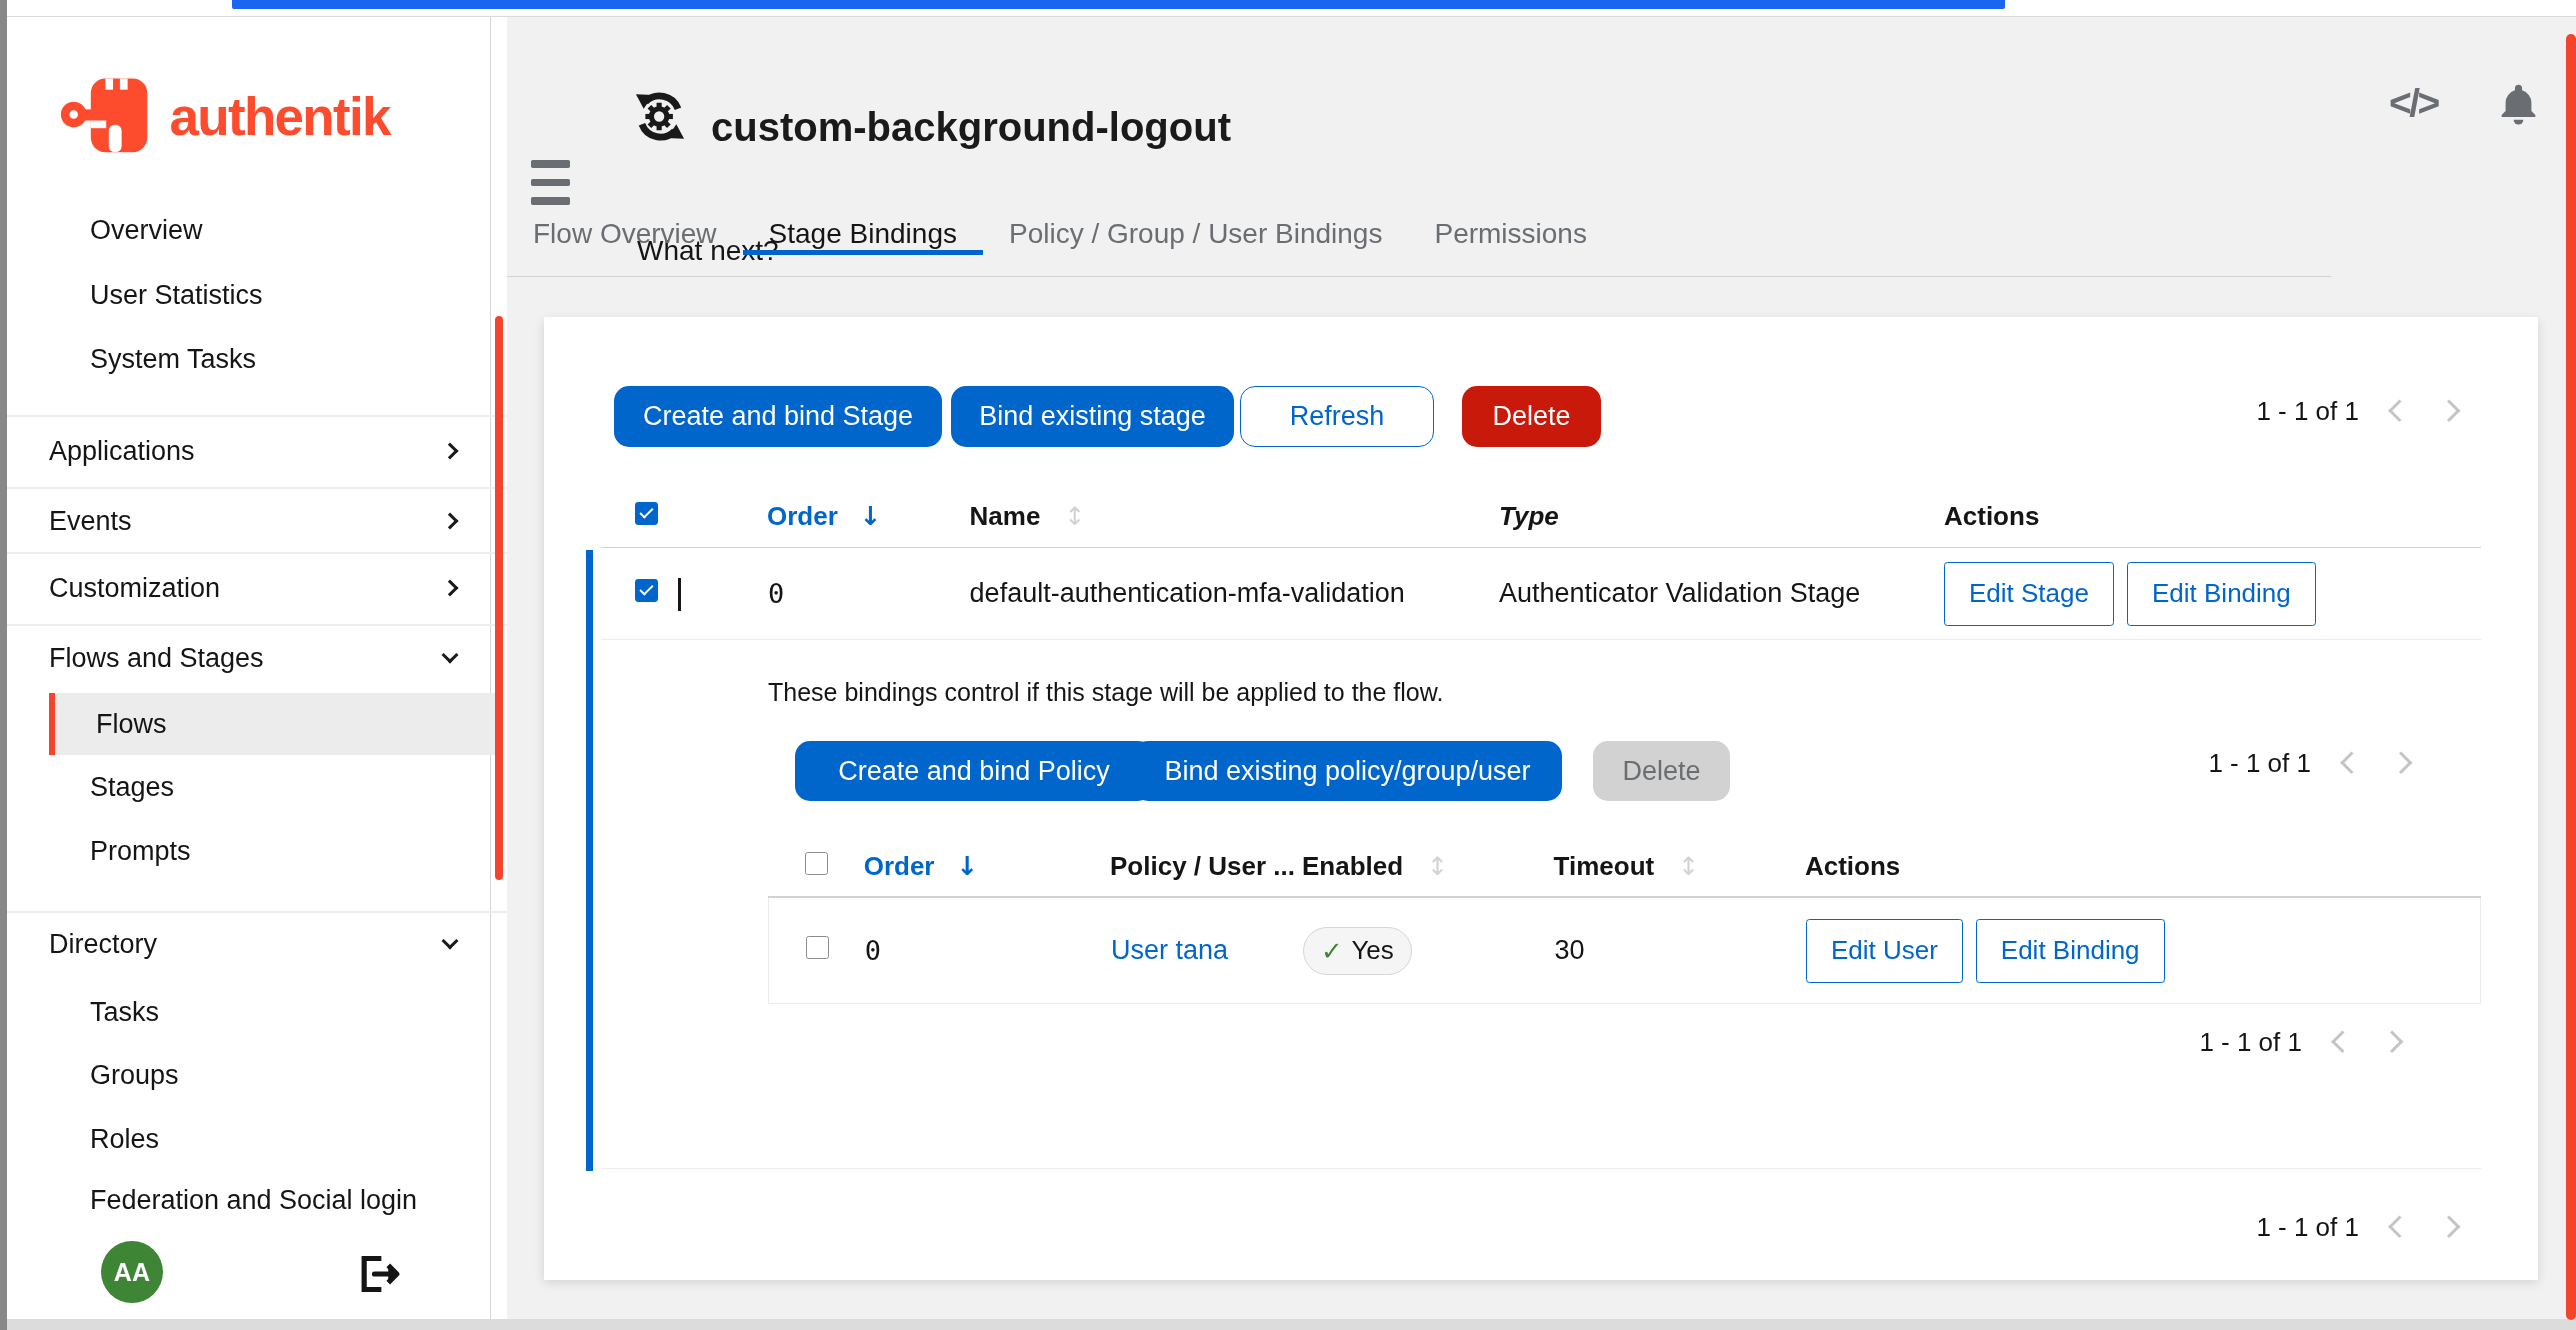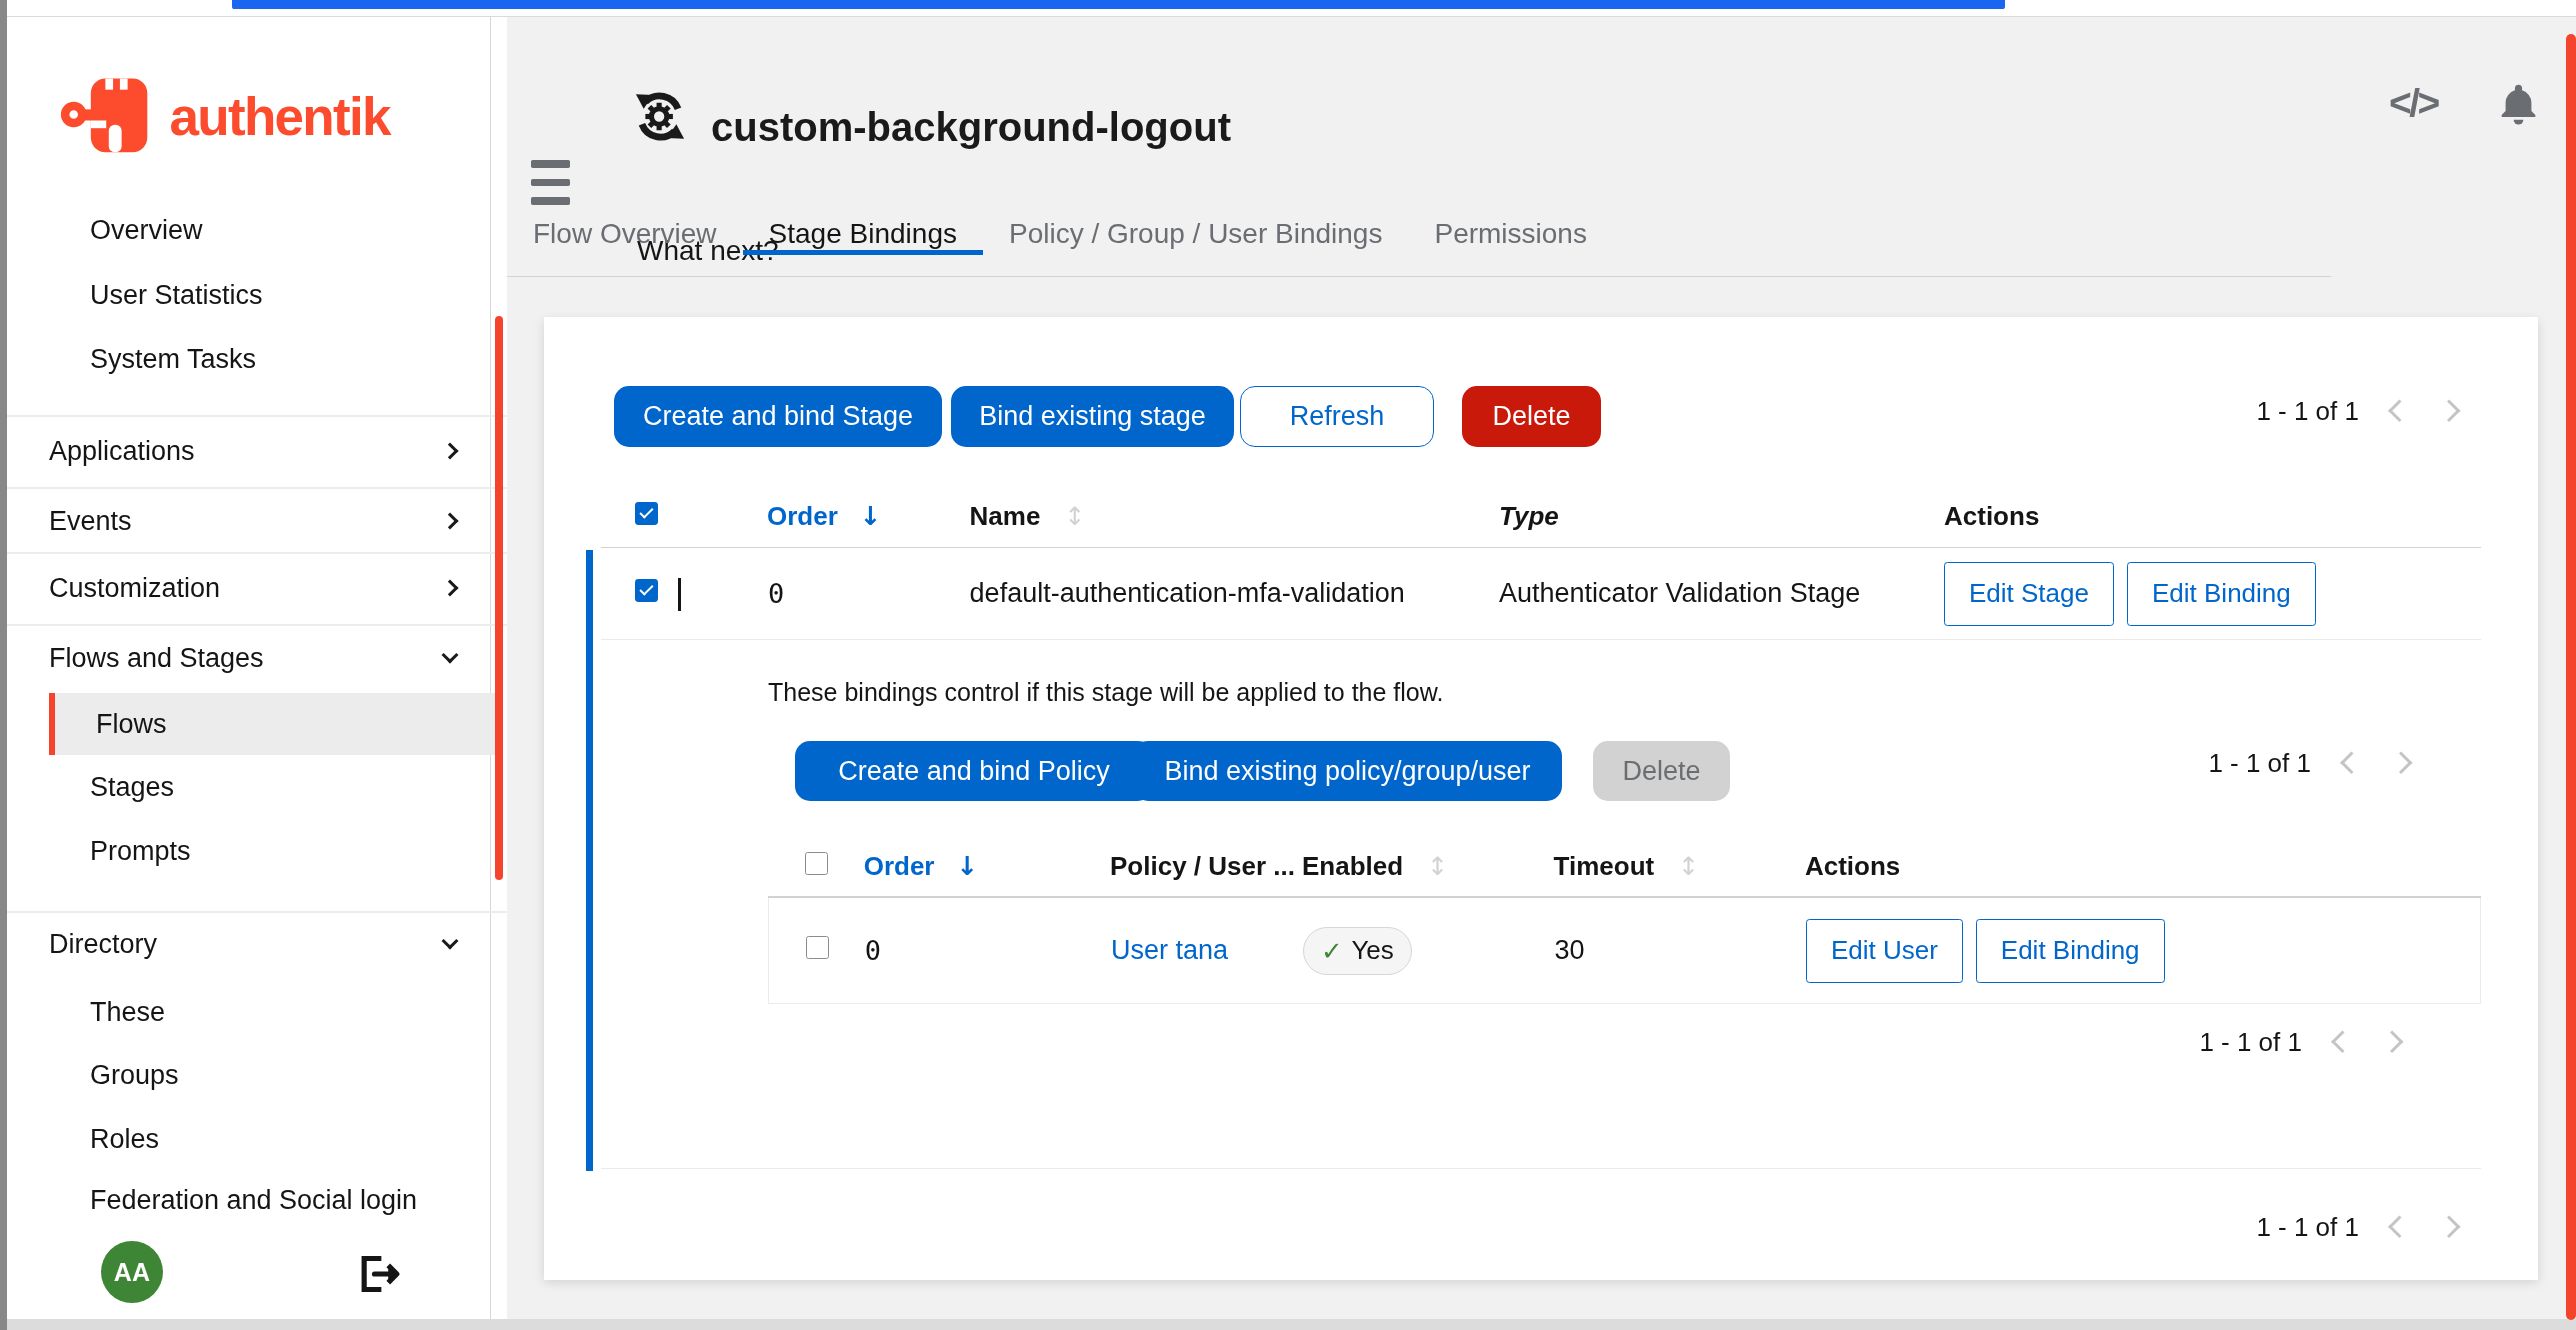--- a/index.html
+++ b/index.html
@@ -145,21 +145,21 @@
 
     <div class="nav-active" style="top:676px">Flows</div>
     <div class="nav-item nav-child" style="top:738px">Stages</div>
     <div class="nav-item nav-child" style="top:802px">Prompts</div>
 
     <div class="nav-divider" style="top:894px"></div>
     <div class="nav-item nav-group" style="top:895px">
       <span>Directory</span>
       <span class="nchev d"></span>
     </div>
-    <div class="nav-item nav-child" style="top:963px">These</div>
+    <div class="nav-item nav-child" style="top:963px">Tasks</div>
     <div class="nav-item nav-child" style="top:1026px">Groups</div>
     <div class="nav-item nav-child" style="top:1090px">Roles</div>
     <div class="nav-item nav-child" style="top:1151px">Federation and Social login</div>
 
     <div class="side-scrollbar"></div>
 
     <div class="avatar">AA</div>
     <div class="logout">
       <svg width="43" height="38" viewBox="0 0 25 22" fill="none" stroke="#151515" stroke-width="3">
         <path d="M13 2H3v18h10"></path>

